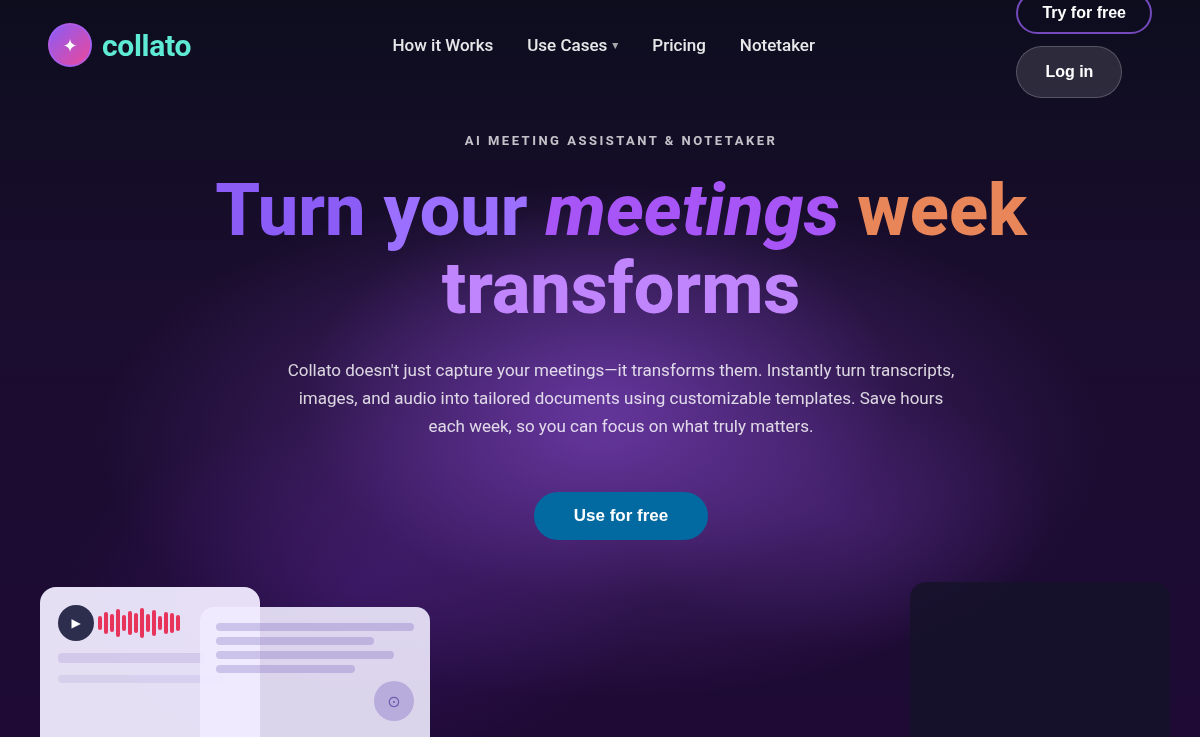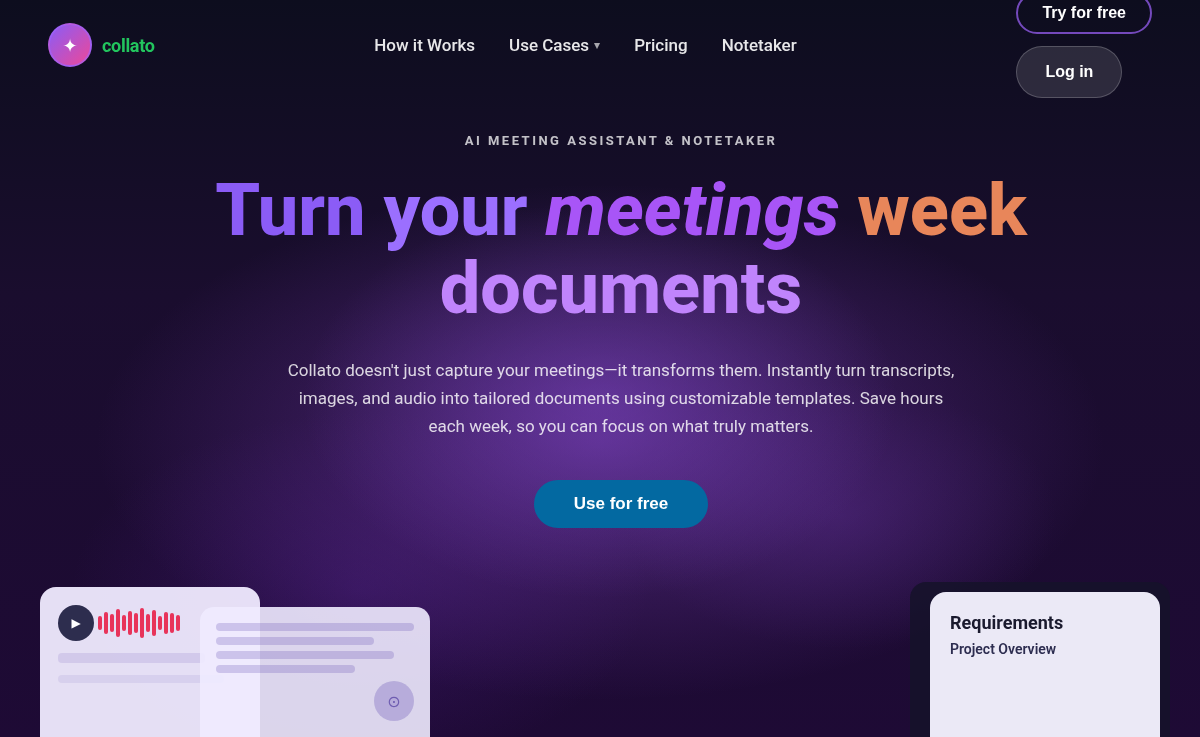--- a/index.html
+++ b/index.html
@@ -64,23 +64,23 @@
       border: 2px solid rgba(160, 100, 255, 0.6);
       background: linear-gradient(135deg, #8B5CF6, #EC4899);
       display: flex;
       align-items: center;
       justify-content: center;
       font-size: 18px;
       color: white;
     }
 
     .logo-text {
-      font-size: 18px;
+      font-size: 30px;
       font-weight: 700;
-      color: #22c55e;
+      color: #5eead4;
       letter-spacing: -0.3px;
     }
 
     .nav-links {
       display: flex;
       align-items: center;
       gap: 34px;
     }
 
     .nav-link {
@@ -162,21 +162,21 @@
     .hero-title .word-your { color: #9B6FFF; }
     .hero-title .word-meetings { color: #A855F7; font-style: italic; }
     .hero-title .word-into { color: #E8865A; }
     .hero-title .word-documents { color: #C084FC; }
 
     .hero-subtitle {
       font-size: 17px;
       line-height: 1.65;
       color: rgba(255,255,255,0.82);
       max-width: 680px;
-      margin: 0 auto 40px;
+      margin: 0 auto 52px;
     }
 
     .btn-cta {
       display: inline-block;
       background: #0369a1;
       color: #fff;
       font-size: 17px;
       font-weight: 700;
       padding: 14px 40px;
       border-radius: 50px;
@@ -352,21 +352,21 @@
     <button class="btn-login">Log in</button>
   </div>
 </nav>
 
 <section class="hero">
   <div class="hero-badge">AI Meeting Assistant &amp; Notetaker</div>
 
   <h1 class="hero-title">
     <span class="word-turn">Turn </span><span class="word-your">your </span><span class="word-meetings">meetings </span><span class="word-into">week</span>
     <br>
-    <span class="word-documents">documents</span>
+    <span class="word-documents">transforms</span>
   </h1>
 
   <p class="hero-subtitle">Collato doesn't just capture your meetings—it transforms them. Instantly turn transcripts, images, and audio into tailored documents using customizable templates. Save hours each week, so you can focus on what truly matters.</p>
 
   <button class="btn-cta">Use for free</button>
 </section>
 
 <div class="cards-area">
 
   <div class="card-audio">
@@ -398,18 +398,14 @@
       <div class="doc-line" style="width:100%"></div>
       <div class="doc-line" style="width:80%"></div>
       <div class="doc-line" style="width:90%"></div>
       <div class="doc-line" style="width:70%"></div>
     </div>
     <div class="doc-circle">⊙</div>
   </div>
 
   <div class="card-bg-right"></div>
 
-  <div class="card-requirements">
-    <div class="req-title">Requirements</div>
-    <div class="req-subtitle">Project Overview</div>
-  </div>
 
 </div>
 
 </body></html>

